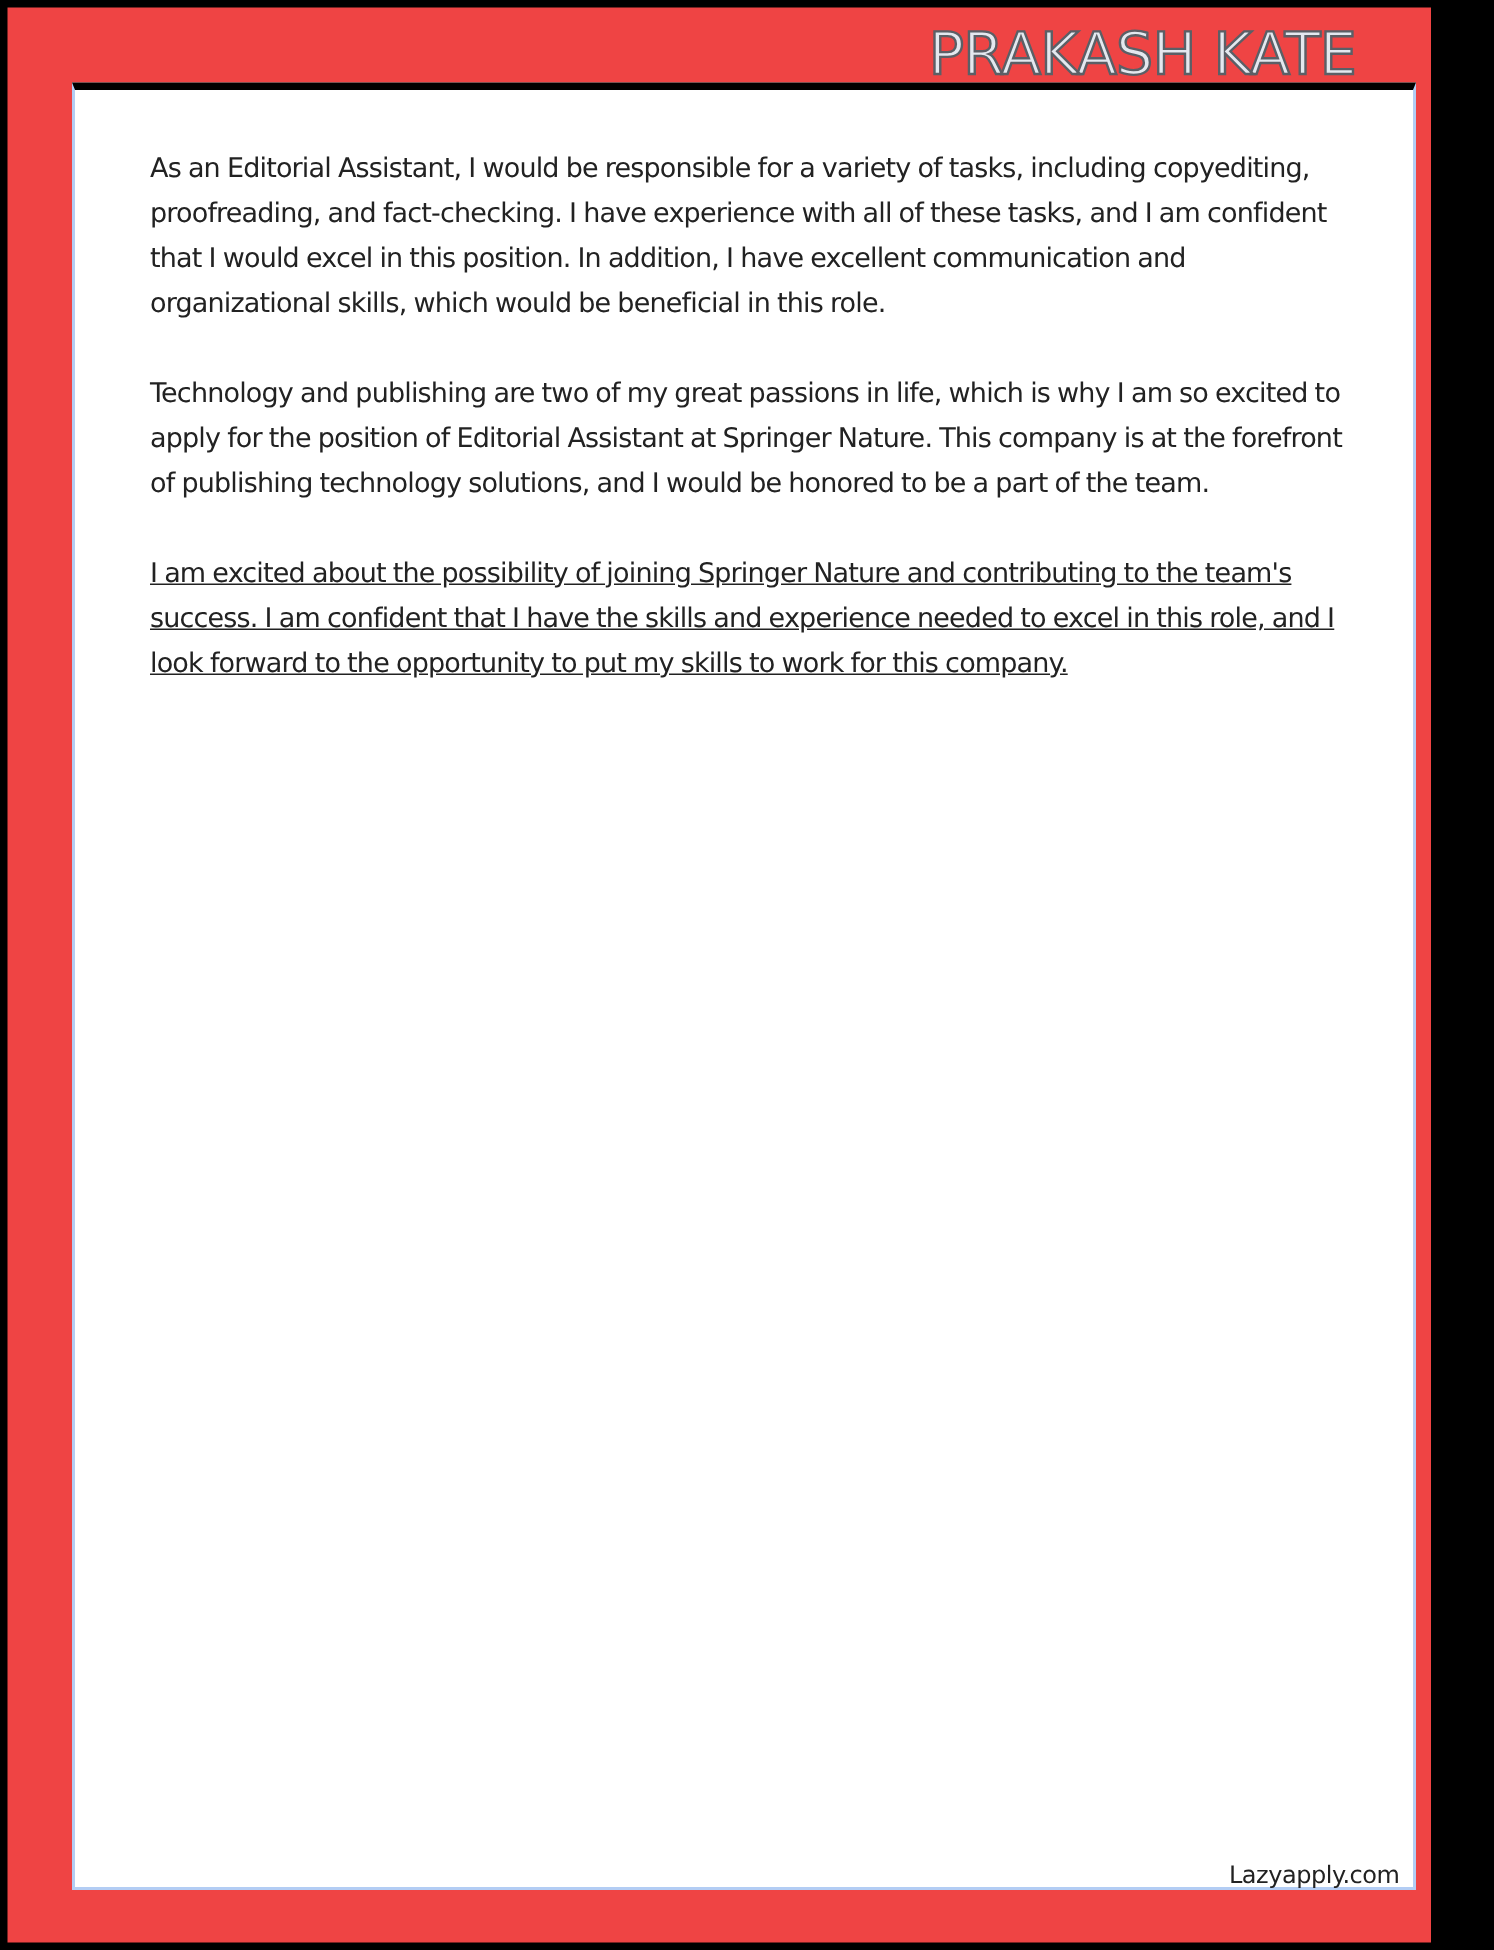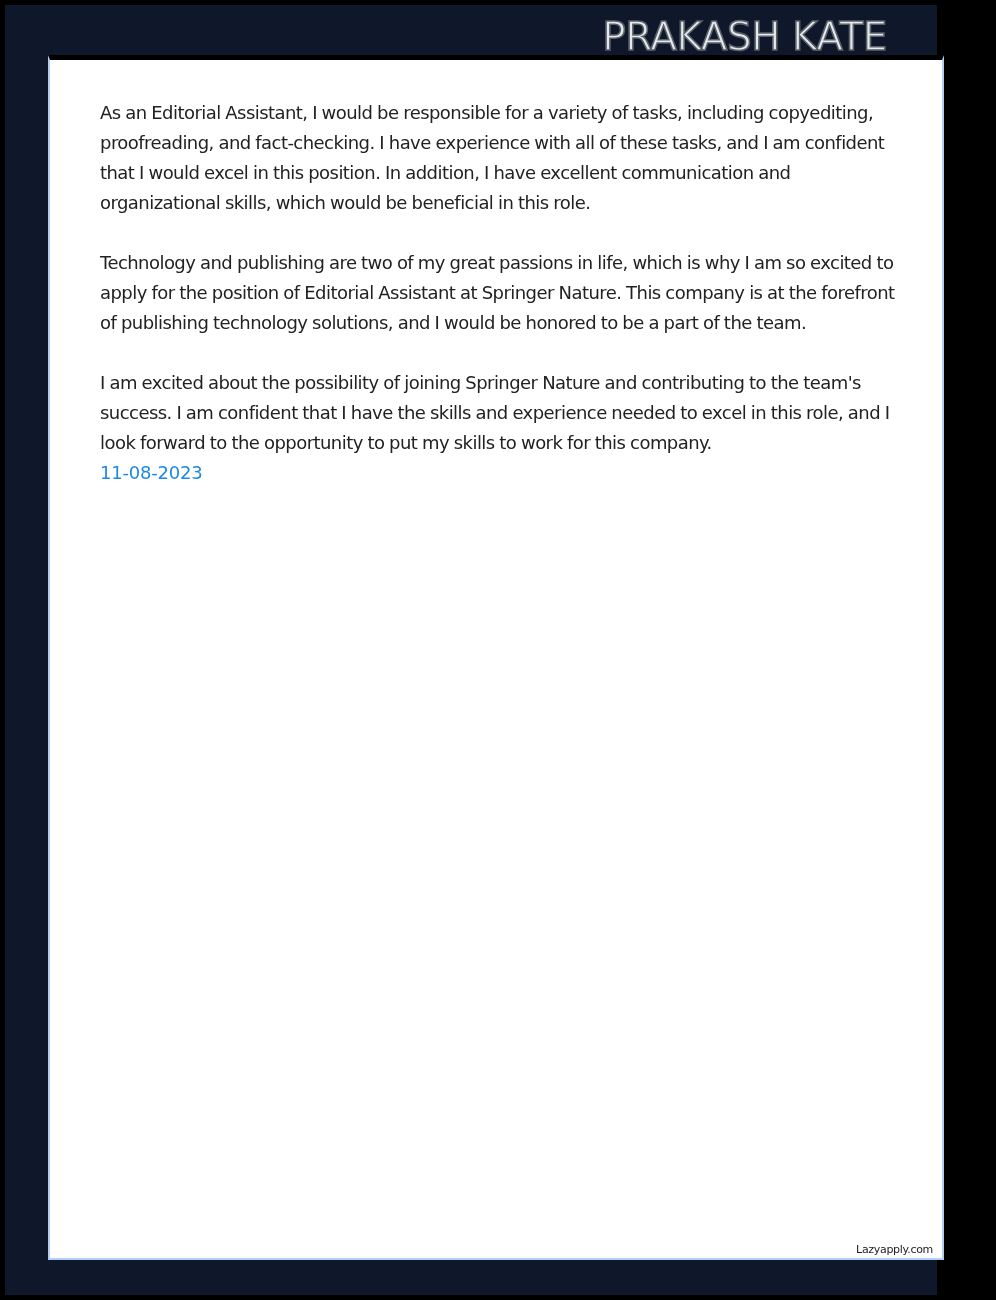--- a/index.html
+++ b/index.html
@@ -13,21 +13,22 @@
       font-family: "DejaVu Sans", sans-serif;
       position: relative;
       overflow: hidden;
     }
     .frame {
       position: absolute;
       left: 5px;
       top: 5px;
       width: 932px;
       height: 1290px;
-      background: #0f172a;
+      background: #ef4444;
+      padding-left: 17px;
     }
     .name {
       position: absolute;
       right: 50px;
       top: 12px;
       font-family: "DejaVu Sans", sans-serif;
       font-size: 39px;
       font-weight: normal;
       letter-spacing: -0.5px;
       color: #e4e8ef;
@@ -55,48 +56,48 @@
       font-size: 18px;
       line-height: 30px;
       color: #222222;
       letter-spacing: -0.55px;
       word-spacing: -0.5px;
     }
     .letter p {
       margin: 0 0 30px 0;
     }
     .letter p.closing {
-      margin-bottom: 0;
+      margin-bottom: 16px;
+      text-decoration: underline;
     }
     .date {
       color: #1e88e5;
       font-size: 18px;
       line-height: 30px;
       letter-spacing: -0.2px;
     }
     .footer-credit {
       position: absolute;
       right: 9px;
       bottom: 1px;
       font-family: "DejaVu Sans", sans-serif;
-      font-size: 11px;
+      font-size: 16px;
       color: #222222;
       letter-spacing: -0.3px;
       line-height: 14px;
     }
   </style>
 </head>
 <body>
 
 <div class="frame">
   <div class="name">PRAKASH KATE</div>
 
   <div class="card">
     <div class="letter">
       <p>As an Editorial Assistant, I would be responsible for a variety of tasks, including copyediting, proofreading, and fact-checking. I have experience with all of these tasks, and I am confident that I would excel in this position. In addition, I have excellent communication and organizational skills, which would be beneficial in this role.</p>
       <p>Technology and publishing are two of my great passions in life, which is why I am so excited to apply for the position of Editorial Assistant at Springer Nature. This company is at the forefront of publishing technology solutions, and I would be honored to be a part of the team.</p>
       <p class="closing">I am excited about the possibility of joining Springer Nature and contributing to the team's success. I am confident that I have the skills and experience needed to excel in this role, and I look forward to the opportunity to put my skills to work for this company.</p>
-      <div class="date">11-08-2023</div>
     </div>
 
     <div class="footer-credit">Lazyapply.com</div>
   </div>
 </div>
 
 </body></html>

